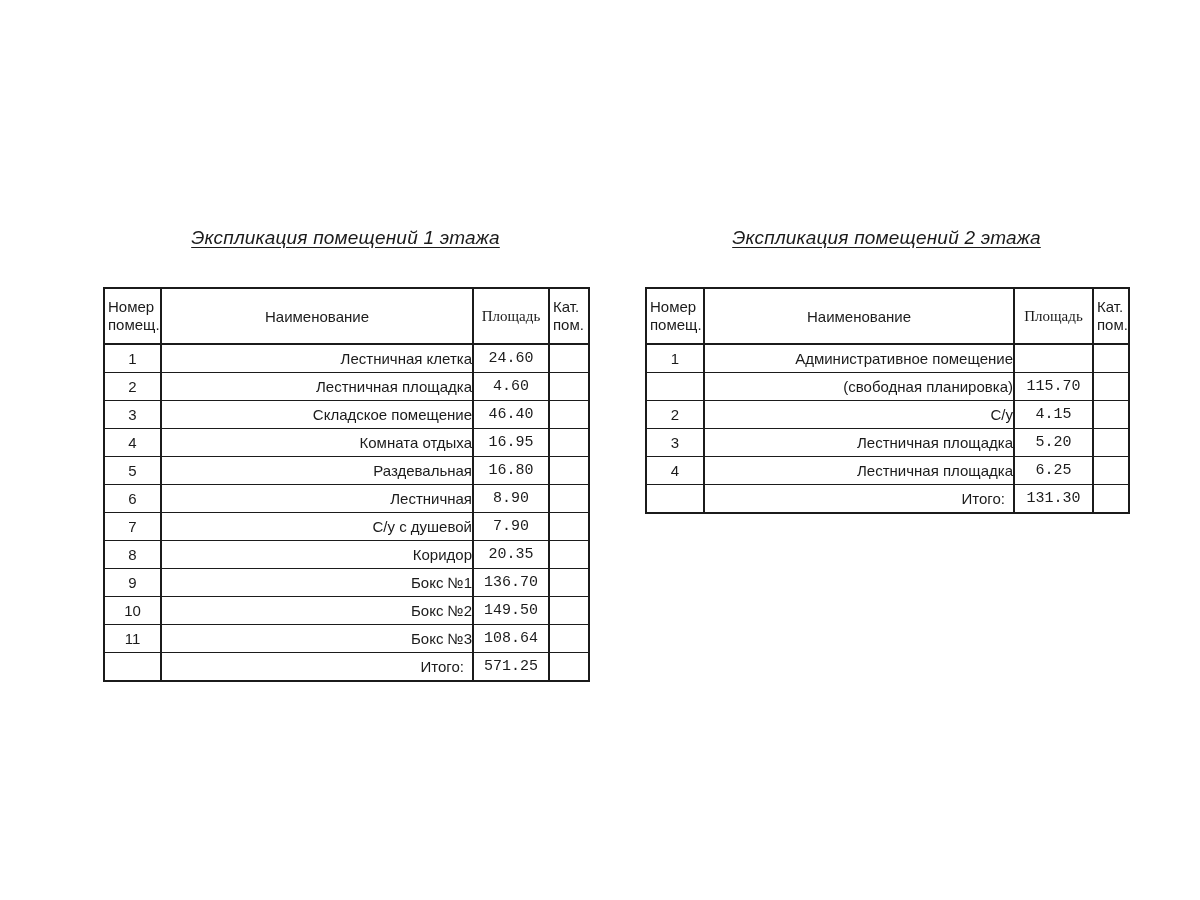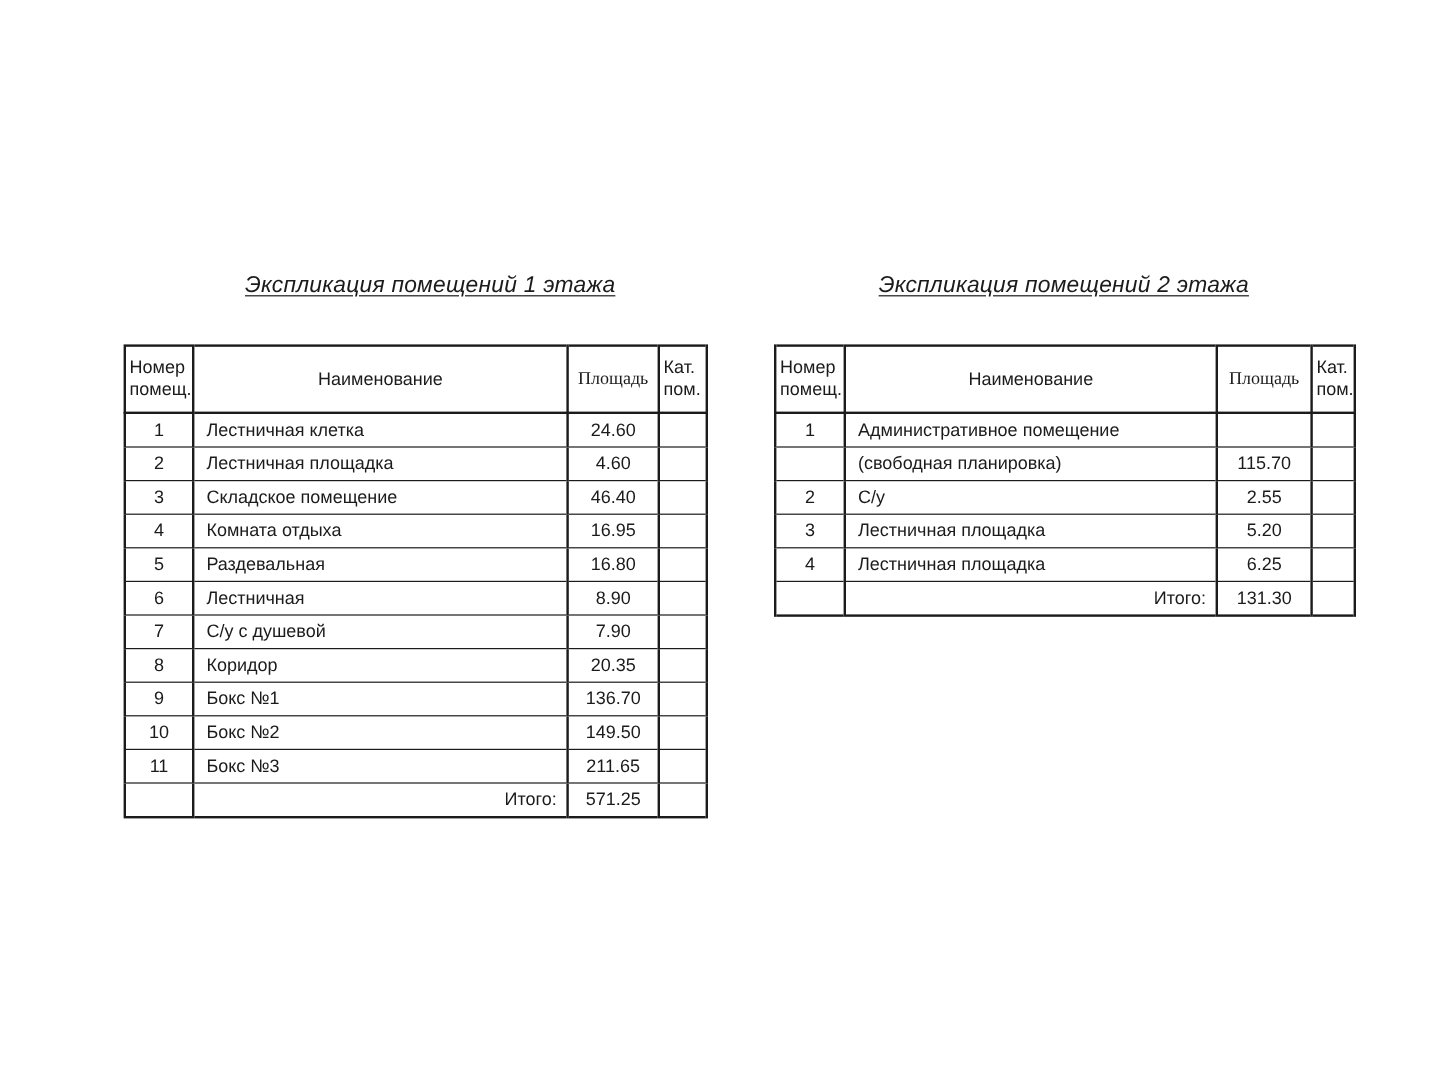--- a/index.html
+++ b/index.html
@@ -16,21 +16,21 @@
   .floor-title {
     position: absolute;
     text-align: center;
     font-style: italic;
     text-decoration: underline;
     text-underline-offset: 3px;
     font-size: 19px;
     letter-spacing: 0.2px;
     white-space: nowrap;
   }
-  #title-1 { left: 116px; top: 227px; width: 485px; }
+  #title-1 { left: 103px; top: 227px; width: 485px; }
   #title-2 { left: 645px; top: 227px; width: 483px; text-align: center; }
 
   table {
     position: absolute;
     border-collapse: collapse;
     table-layout: fixed;
     font-size: 15px;
     color: #1b1b1b;
   }
   #table-1 { left: 103px; top: 287px; width: 485px; }
@@ -61,22 +61,22 @@
     vertical-align: middle;
   }
   tbody td, tfoot td { height: 27px; vertical-align: middle; }
 
   th.number   { text-align: left;  padding-left: 3px; line-height: 1.2; margin-left: 11px; }
   th.name     { text-align: center; }
   th.area     { text-align: center; font-family: Liberation Serif, serif; }
   th.category { text-align: left;  padding-left: 3px; line-height: 1.2; margin-left: 16px; }
 
   td.number { text-align: center; }
-  td.name   { text-align: left; padding-left: 10px; white-space: nowrap; }
-  td.area   { text-align: center; }
+  td.name   { text-align: right; padding-left: 10px; white-space: nowrap; }
+  td.area   { text-align: center; font-family: Liberation Mono, monospace; }
   td.total-label { text-align: right; padding-right: 8px; padding-left: 0; }
 </style>
 </head>
 <body>
 
 <div class="sheet">
 
   <div class="floor-title" id="title-1">Экспликация помещений 1 этажа</div>
 
   <div class="floor-title" id="title-2">Экспликация помещений 2 этажа</div>
@@ -153,21 +153,21 @@
         </tr>
         <tr>
           <td class="number">10</td>
           <td class="name">Бокс №2</td>
           <td class="area">149.50</td>
           <td class="category"></td>
         </tr>
         <tr>
           <td class="number">11</td>
           <td class="name">Бокс №3</td>
-          <td class="area">211.65</td>
+          <td class="area">108.64</td>
           <td class="category"></td>
         </tr>
       </tbody>
     <tfoot>
       <tr>
         <td class="number"></td>
         <td class="name total-label">Итого:</td>
         <td class="area">571.25</td>
         <td class="category"></td>
       </tr>
@@ -198,21 +198,21 @@
         </tr>
         <tr>
           <td class="number"></td>
           <td class="name">(свободная планировка)</td>
           <td class="area">115.70</td>
           <td class="category"></td>
         </tr>
         <tr>
           <td class="number">2</td>
           <td class="name">С/у</td>
-          <td class="area">2.55</td>
+          <td class="area">4.15</td>
           <td class="category"></td>
         </tr>
         <tr>
           <td class="number">3</td>
           <td class="name">Лестничная площадка</td>
           <td class="area">5.20</td>
           <td class="category"></td>
         </tr>
         <tr>
           <td class="number">4</td>

